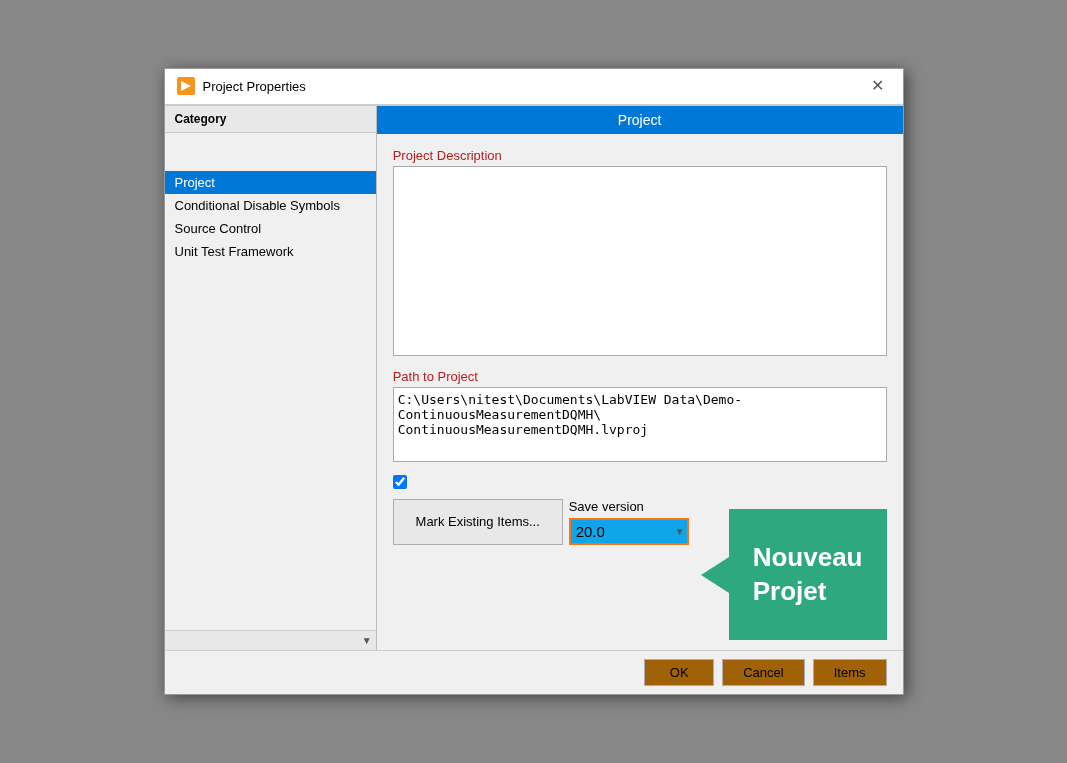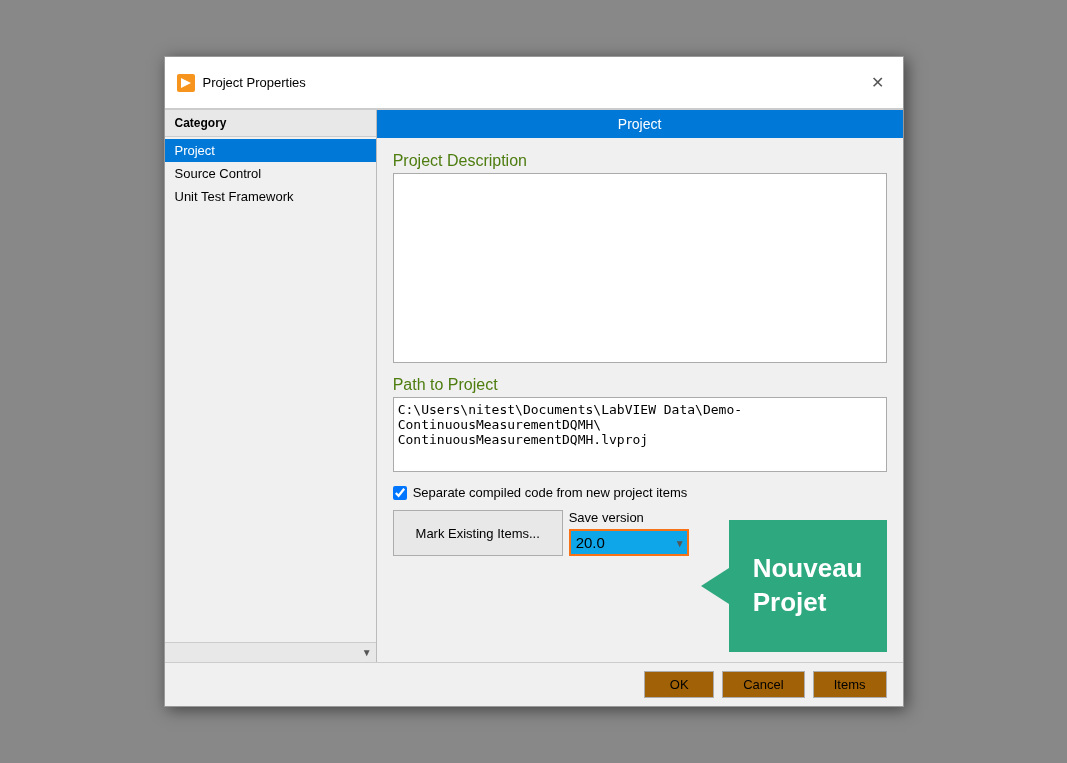--- a/index.html
+++ b/index.html
@@ -21,21 +21,21 @@
       display: flex;
       flex-direction: column;
     }
     .title-bar {
       background: #fff;
       border-bottom: 1px solid #ccc;
       padding: 8px 12px;
       display: flex;
       align-items: center;
       justify-content: space-between;
-      height: 52px;
+      height: 36px;
     }
     .title-bar-left {
       display: flex;
       align-items: center;
       gap: 8px;
     }
     .title-bar-icon {
       width: 18px;
       height: 18px;
     }
@@ -57,20 +57,21 @@
       display: flex;
       flex: 1;
       border-top: 1px solid #ccc;
     }
     .left-panel {
       width: 215px;
       border-right: 1px solid #bbb;
       background: #f0f0f0;
       display: flex;
       flex-direction: column;
+      gap: 36px;
     }
     .left-panel-header {
       padding: 6px 10px;
       font-weight: bold;
       font-size: 12px;
       color: #000;
       background: #e8e8e8;
       border-bottom: 1px solid #ccc;
     }
     .left-panel-list {
@@ -107,22 +108,22 @@
       font-weight: normal;
     }
     .right-panel-body {
       flex: 1;
       padding: 14px 16px 10px 16px;
       display: flex;
       flex-direction: column;
       gap: 10px;
     }
     .field-label {
-      font-size: 16px;
-      color: #4d7c0f;
+      font-size: 13px;
+      color: #b91c1c;
       margin-bottom: 3px;
     }
     .textarea-box {
       width: 100%;
       height: 190px;
       border: 1px solid #ababab;
       background: #fff;
       resize: none;
       font-size: 13px;
       padding: 4px;
@@ -276,20 +277,21 @@
     </div>
     <button class="title-bar-close">✕</button>
   </div>
 
   <div class="content-area">
 
     <div class="left-panel">
       <div class="left-panel-header">Category</div>
       <div class="left-panel-list">
         <div class="list-item selected">Project</div>
+        <div class="list-item">Conditional Disable Symbols</div>
         <div class="list-item">Source Control</div>
         <div class="list-item">Unit Test Framework</div>
       </div>
       <div class="left-bottom-scroll">
         <span class="scroll-arrow">▼</span>
       </div>
     </div>
 
     <div class="right-panel">
       <div class="right-panel-header">Project</div>
@@ -301,21 +303,20 @@
         </div>
 
         <div>
           <div class="field-label">Path to Project</div>
           <textarea class="path-box" readonly="" style="">C:\Users\nitest\Documents\LabVIEW Data\Demo-ContinuousMeasurementDQMH\
 ContinuousMeasurementDQMH.lvproj</textarea>
         </div>
 
         <div class="checkbox-row">
           <input type="checkbox" checked="" style="">
-          <span>Separate compiled code from new project items</span>
         </div>
 
         <div class="bottom-row" style="padding: 0; align-items: flex-start;">
           <div class="bottom-left">
             <button class="mark-existing-btn">Mark Existing Items...</button>
             <div class="save-version-section">
               <span class="save-version-label">Save version</span>
               <div class="select-wrapper">
                 <select>
                   <option>20.0</option>

